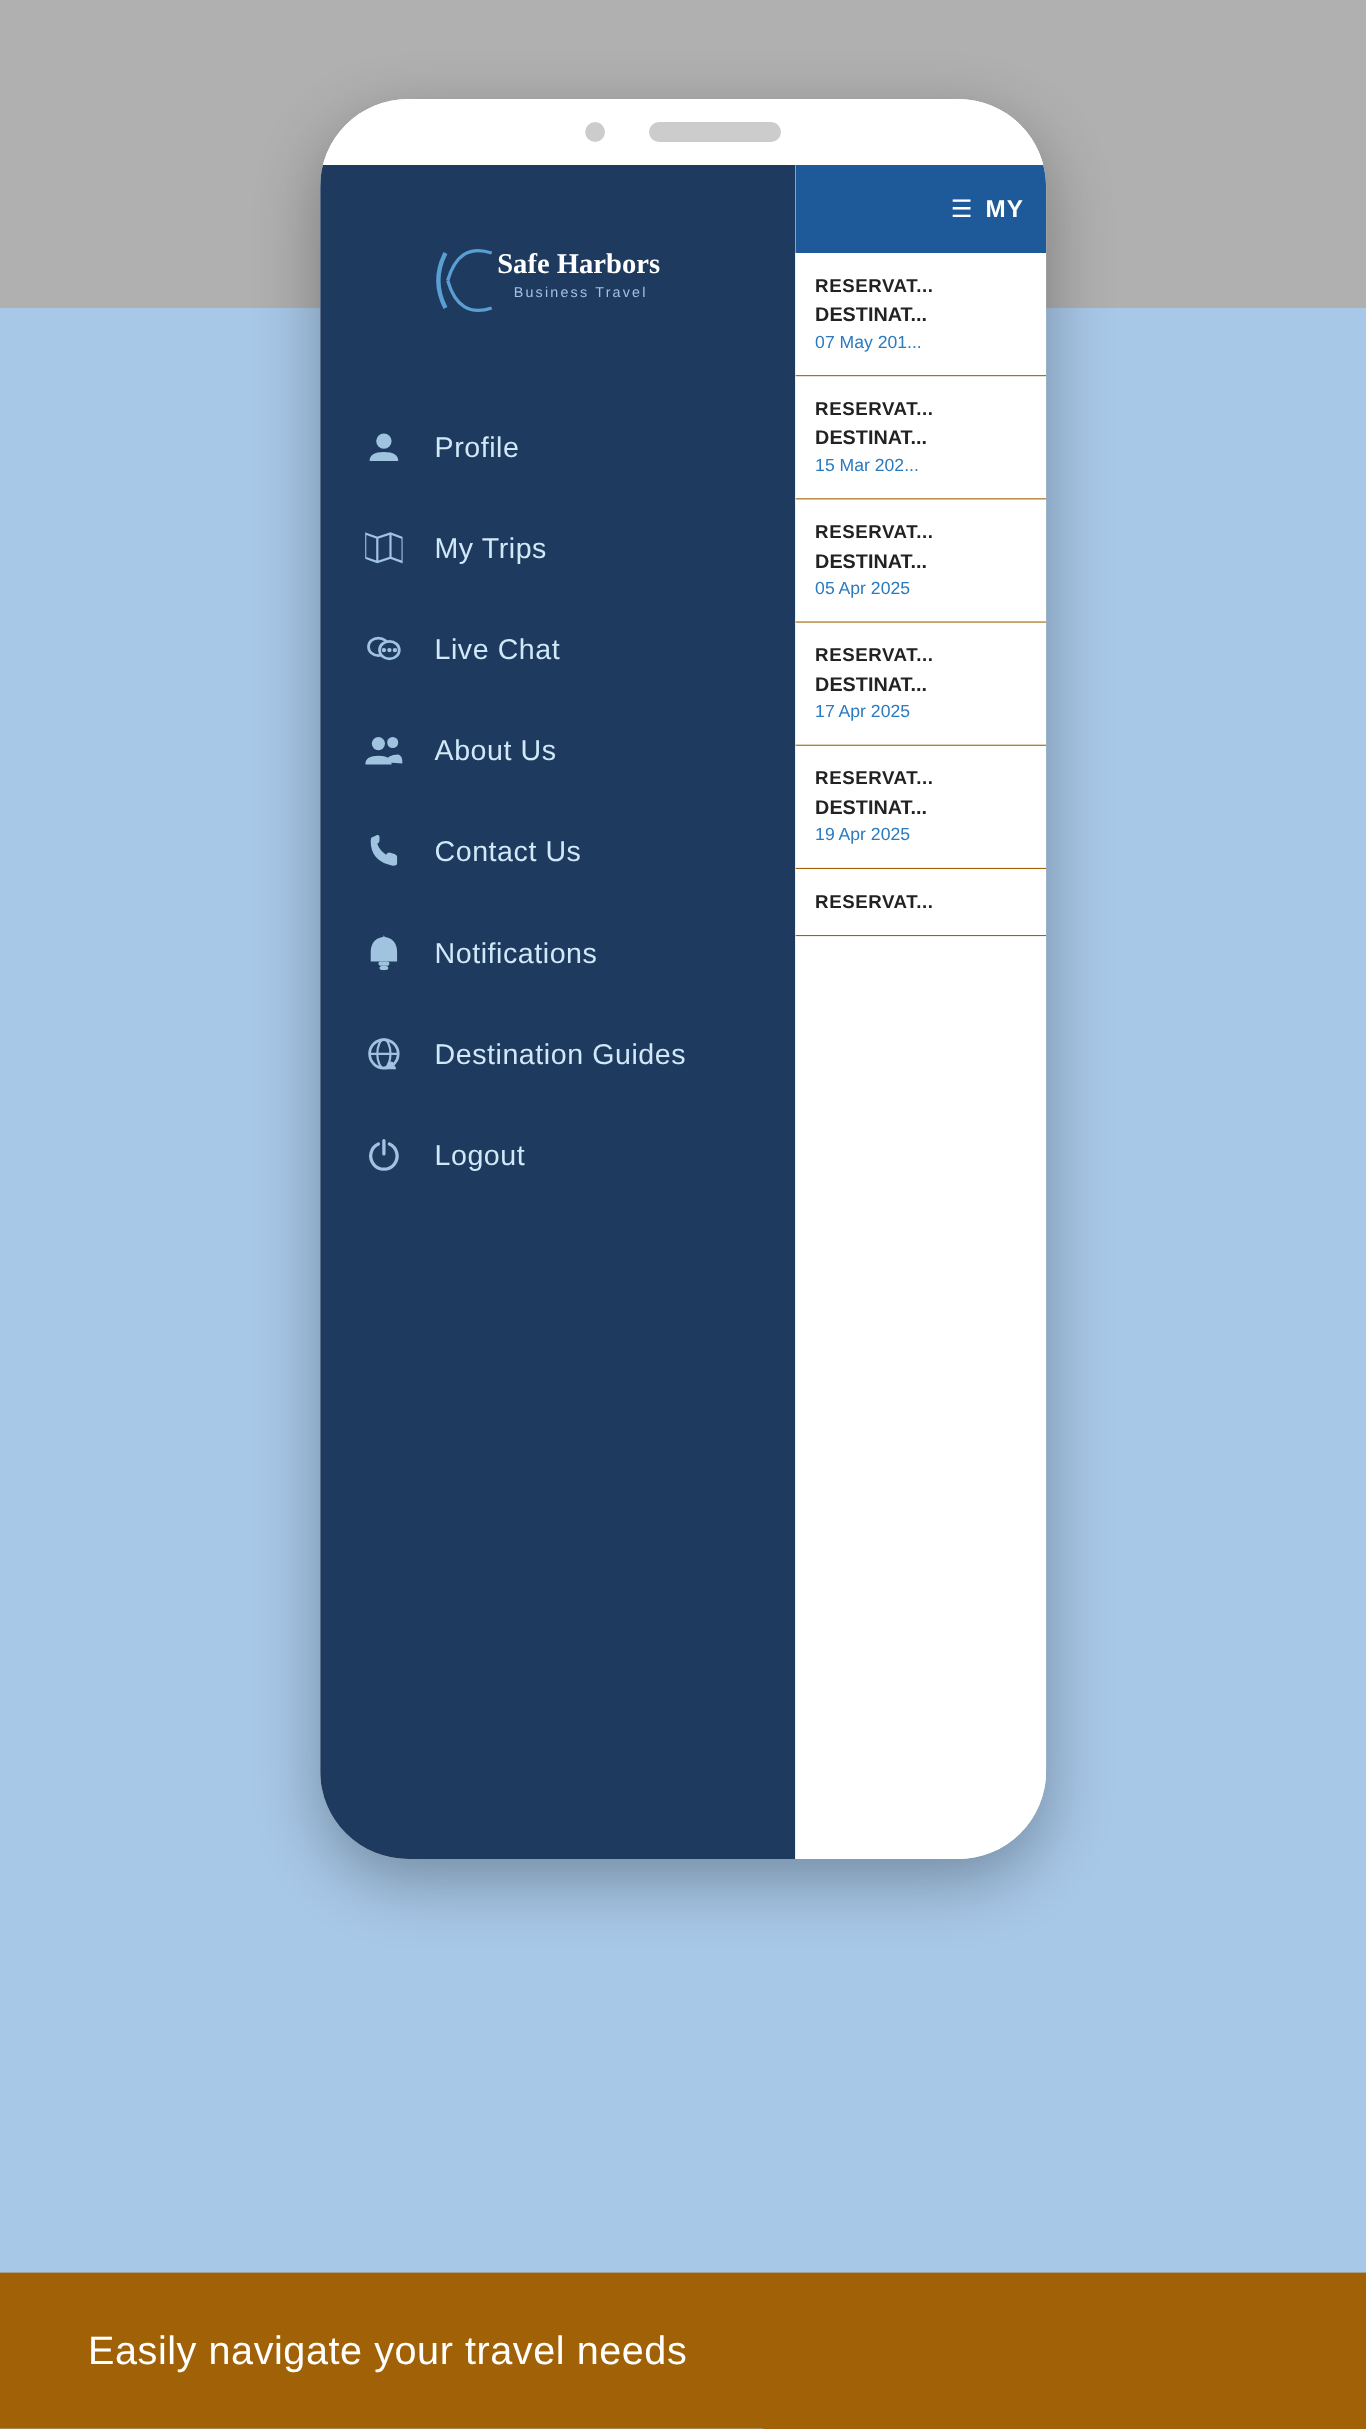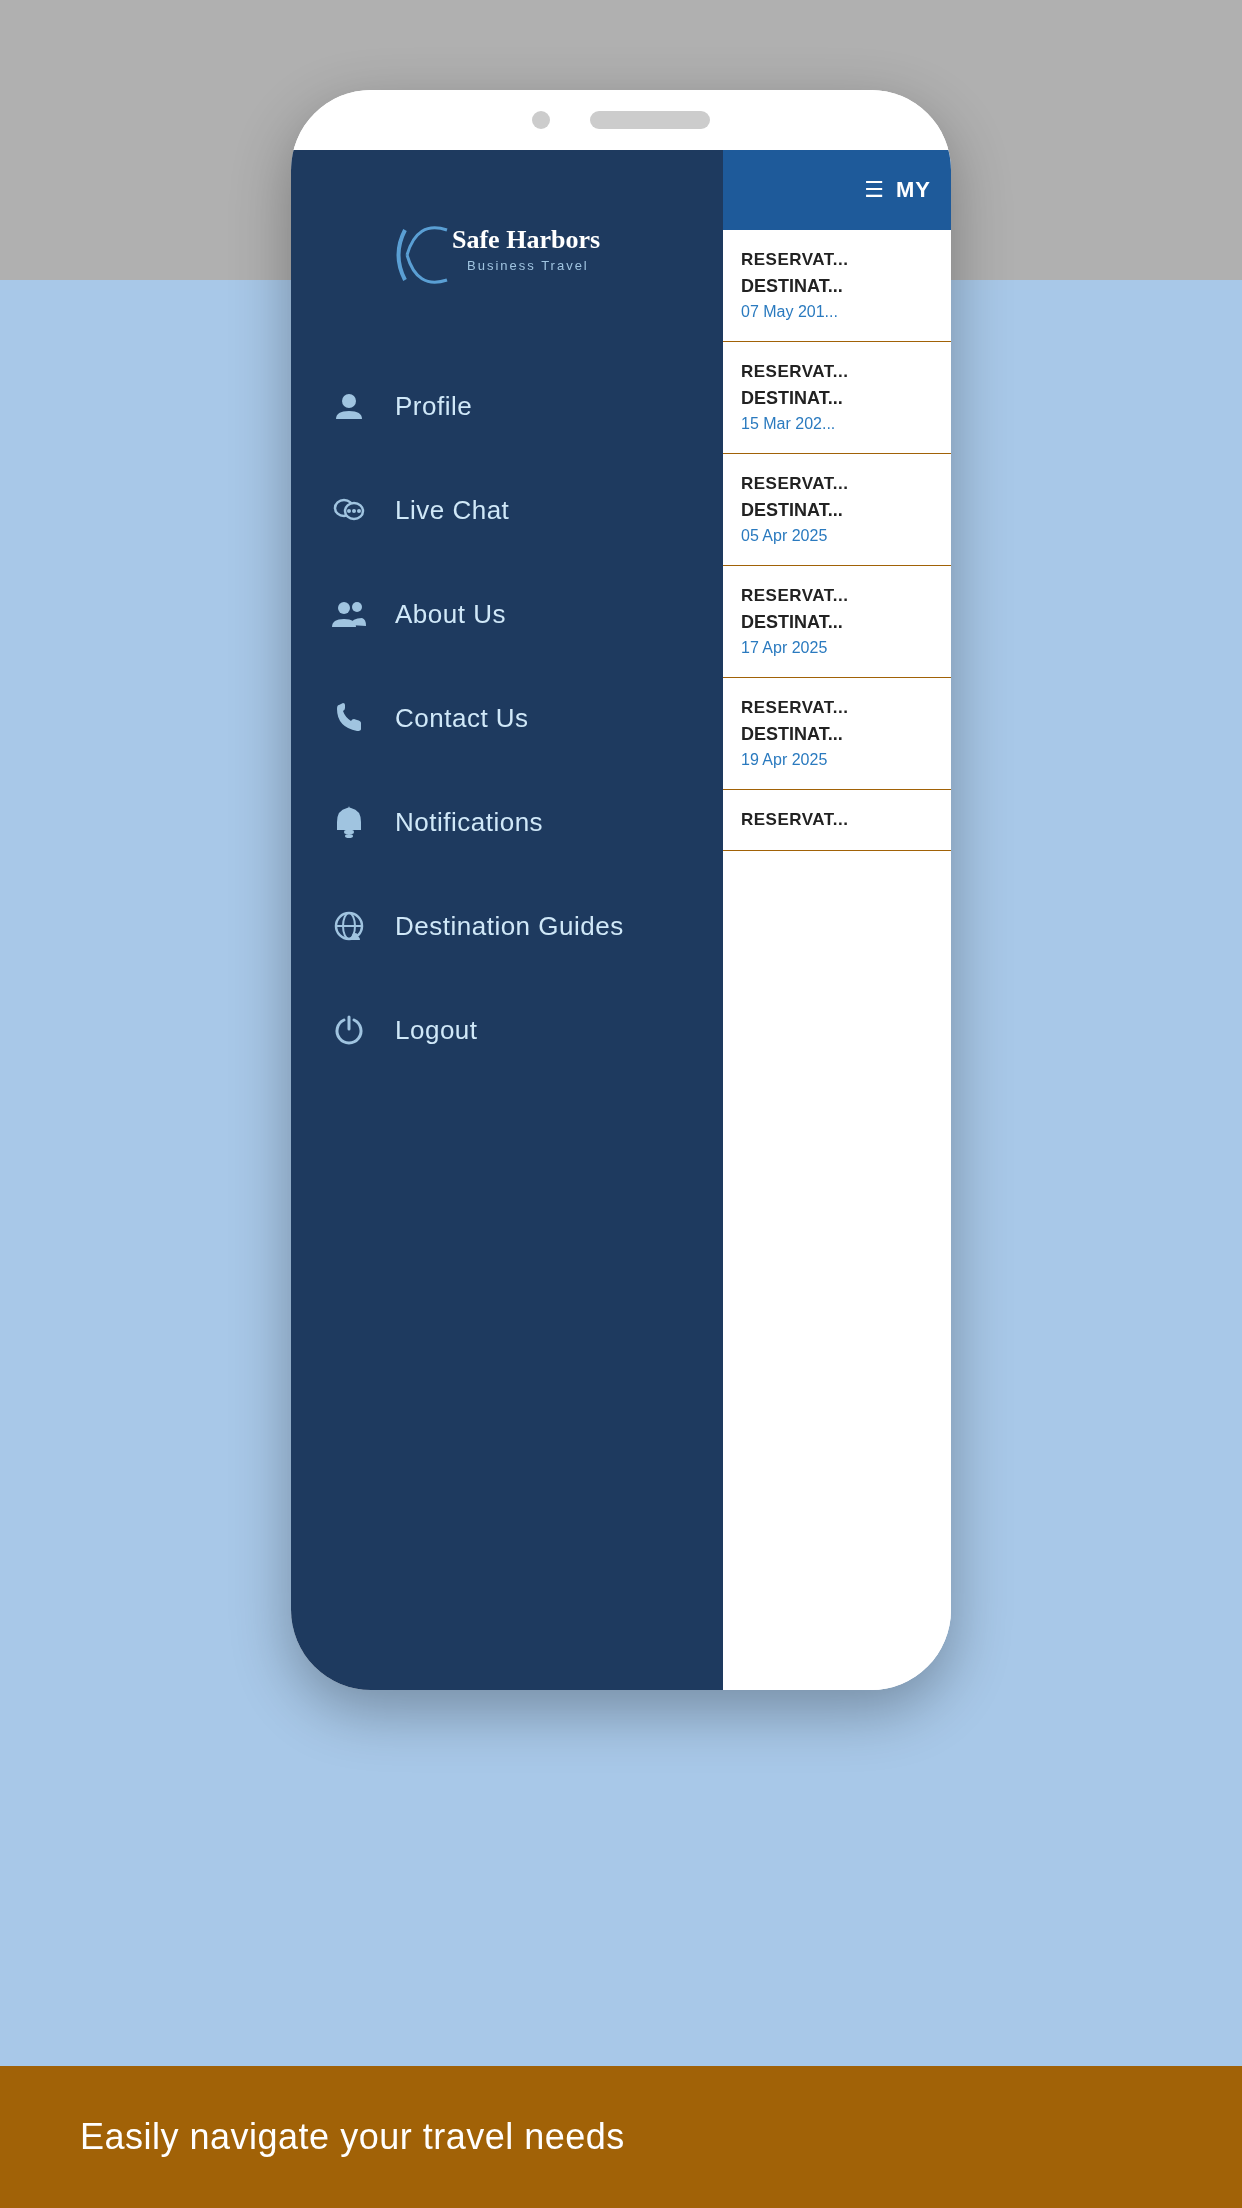--- a/index.html
+++ b/index.html
@@ -113,21 +113,21 @@
       display: flex;
       align-items: center;
       justify-content: center;
     }
 
     
     .nav-items {
       width: 100%;
       display: flex;
       flex-direction: column;
-      gap: 12px;
+      gap: 0;
       padding-top: 10px;
     }
 
     .nav-item {
       width: 100%;
       display: flex;
       align-items: center;
       gap: 28px;
       padding: 28px 40px;
       cursor: pointer;
@@ -277,20 +277,30 @@
           <div class="nav-item">
             <div class="nav-icon">
               <svg width="30" height="30" viewBox="0 0 30 30">
                 <circle cx="15" cy="10" r="7" fill="#a0c4e0"></circle>
                 <path d="M2,28 Q2,20 15,20 Q28,20 28,28" fill="#a0c4e0"></path>
               </svg>
             </div>
             <span class="nav-label">Profile</span>
           </div>
 
+          <div class="nav-item">
+            <div class="nav-icon">
+              <svg width="34" height="30" viewBox="0 0 34 30">
+                <polygon points="0,2 11,6 23,2 34,6 34,28 23,24 11,28 0,24" fill="none" stroke="#a0c4e0" stroke-width="2"></polygon>
+                <line x1="11" y1="6" x2="11" y2="28" stroke="#a0c4e0" stroke-width="2"></line>
+                <line x1="23" y1="2" x2="23" y2="24" stroke="#a0c4e0" stroke-width="2"></line>
+              </svg>
+            </div>
+            <span class="nav-label">My Trips</span>
+          </div>
 
           <div class="nav-item">
             <div class="nav-icon">
               <svg width="32" height="30" viewBox="0 0 32 30">
                 <ellipse cx="11" cy="13" rx="9" ry="8" fill="none" stroke="#a0c4e0" stroke-width="2.5"></ellipse>
                 <ellipse cx="21" cy="16" rx="9" ry="8" fill="#1e3a5f" stroke="#a0c4e0" stroke-width="2.5"></ellipse>
                 <circle cx="16" cy="16" r="2" fill="#a0c4e0"></circle>
                 <circle cx="21" cy="16" r="2" fill="#a0c4e0"></circle>
                 <circle cx="26" cy="16" r="2" fill="#a0c4e0"></circle>
               </svg>

